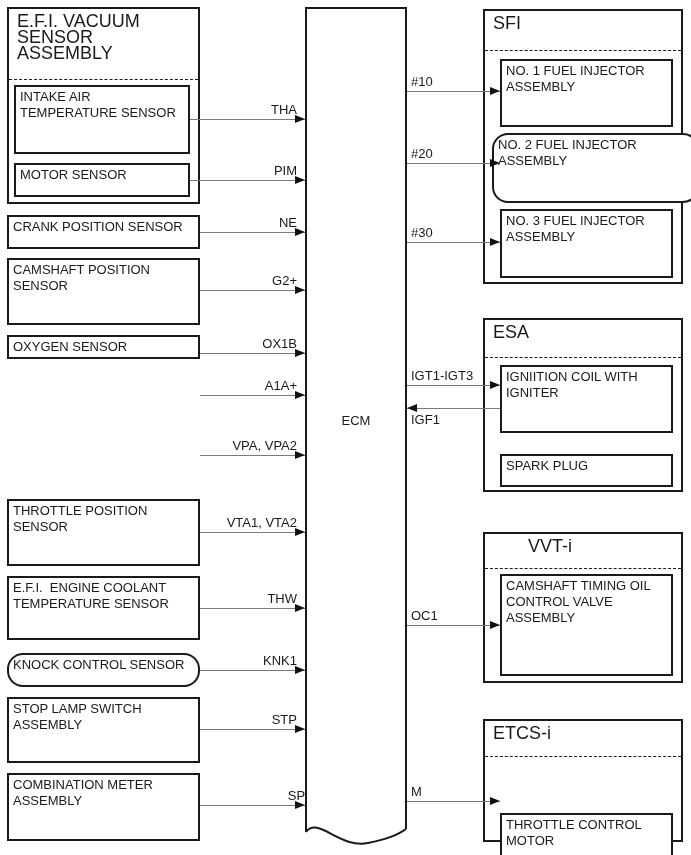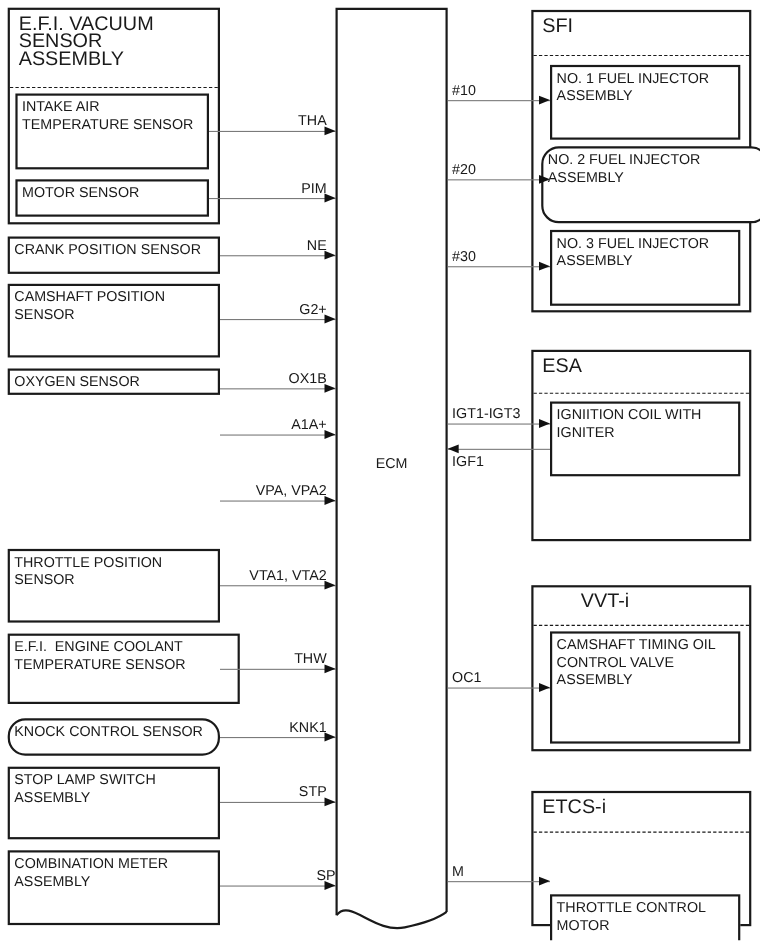--- a/index.html
+++ b/index.html
@@ -37,21 +37,21 @@
   <div class="box" style="left:14px;top:85px;width:176px;height:69px;">INTAKE AIR
 TEMPERATURE SENSOR</div>
   <div class="box" style="left:14px;top:163px;width:176px;height:34px;">MOTOR SENSOR</div>
 
   <div class="box" style="left:7px;top:215px;width:193px;height:34px;">CRANK POSITION SENSOR</div>
   <div class="box" style="left:7px;top:258px;width:193px;height:67px;">CAMSHAFT POSITION
 SENSOR</div>
   <div class="box" style="left:7px;top:335px;width:193px;height:24px;">OXYGEN SENSOR</div>
   <div class="box" style="left:7px;top:499px;width:193px;height:67px;">THROTTLE POSITION
 SENSOR</div>
-  <div class="box" style="left:7px;top:576px;width:211px;height:64px;">E.F.I.&nbsp; ENGINE COOLANT
+  <div class="box" style="left:7px;top:576px;width:193px;height:64px;">E.F.I.&nbsp; ENGINE COOLANT
 TEMPERATURE SENSOR</div>
   <div class="box" style="left:7px;top:653px;width:193px;height:34px;border-radius:16px;">KNOCK CONTROL SENSOR</div>
   <div class="box" style="left:7px;top:697px;width:193px;height:66px;">STOP LAMP SWITCH
 ASSEMBLY</div>
   <div class="box" style="left:7px;top:773px;width:193px;height:68px;">COMBINATION METER
 ASSEMBLY</div>
 
   <div class="line" style="left:190px;top:119px;width:115px;"></div>
   <div class="arr arr-r" style="left:295px;top:115px;"></div>
   <div class="slabel ra" style="left:200px;top:102px;width:97px;">THA</div>
@@ -128,20 +128,21 @@
 
   <div class="line" style="left:407px;top:242px;width:93px;"></div>
   <div class="arr arr-r" style="left:490px;top:238px;"></div>
   <div class="slabel" style="left:411px;top:225px;">#30</div>
 
   <div class="group" style="left:483px;top:318px;width:200px;height:174px;"></div>
   <div class="gtitle" style="left:493px;top:324px;">ESA</div>
   <div class="dash" style="left:485px;top:357px;width:196px;"></div>
   <div class="box" style="left:500px;top:365px;width:173px;height:68px;">IGNIITION COIL WITH
 IGNITER</div>
+  <div class="box" style="left:500px;top:454px;width:173px;height:33px;">SPARK PLUG</div>
 
   <div class="line" style="left:407px;top:385px;width:93px;"></div>
   <div class="arr arr-r" style="left:490px;top:381px;"></div>
   <div class="slabel" style="left:411px;top:368px;">IGT1-IGT3</div>
 
   <div class="line" style="left:407px;top:408px;width:93px;"></div>
   <div class="arr arr-l" style="left:407px;top:404px;"></div>
   <div class="slabel" style="left:411px;top:412px;">IGF1</div>
 
   <div class="group" style="left:483px;top:532px;width:200px;height:151px;"></div>

